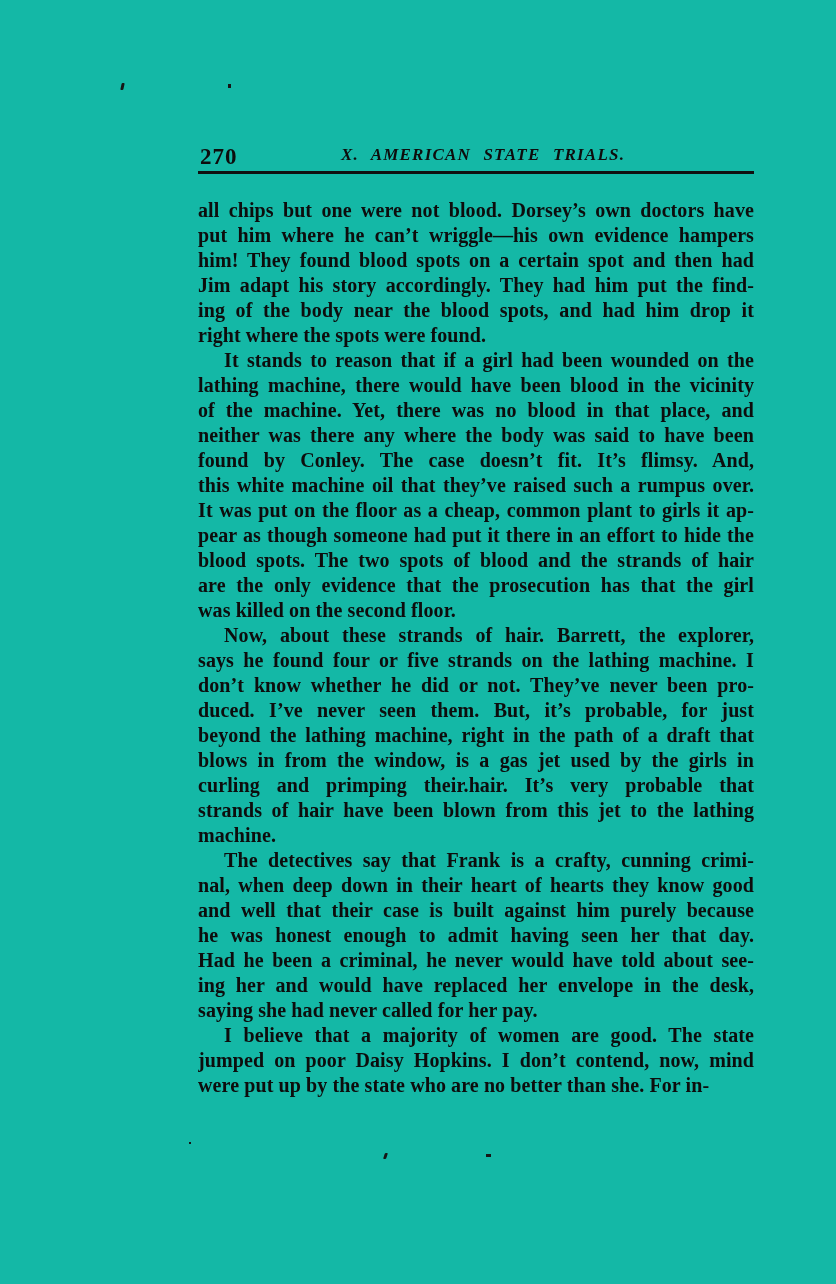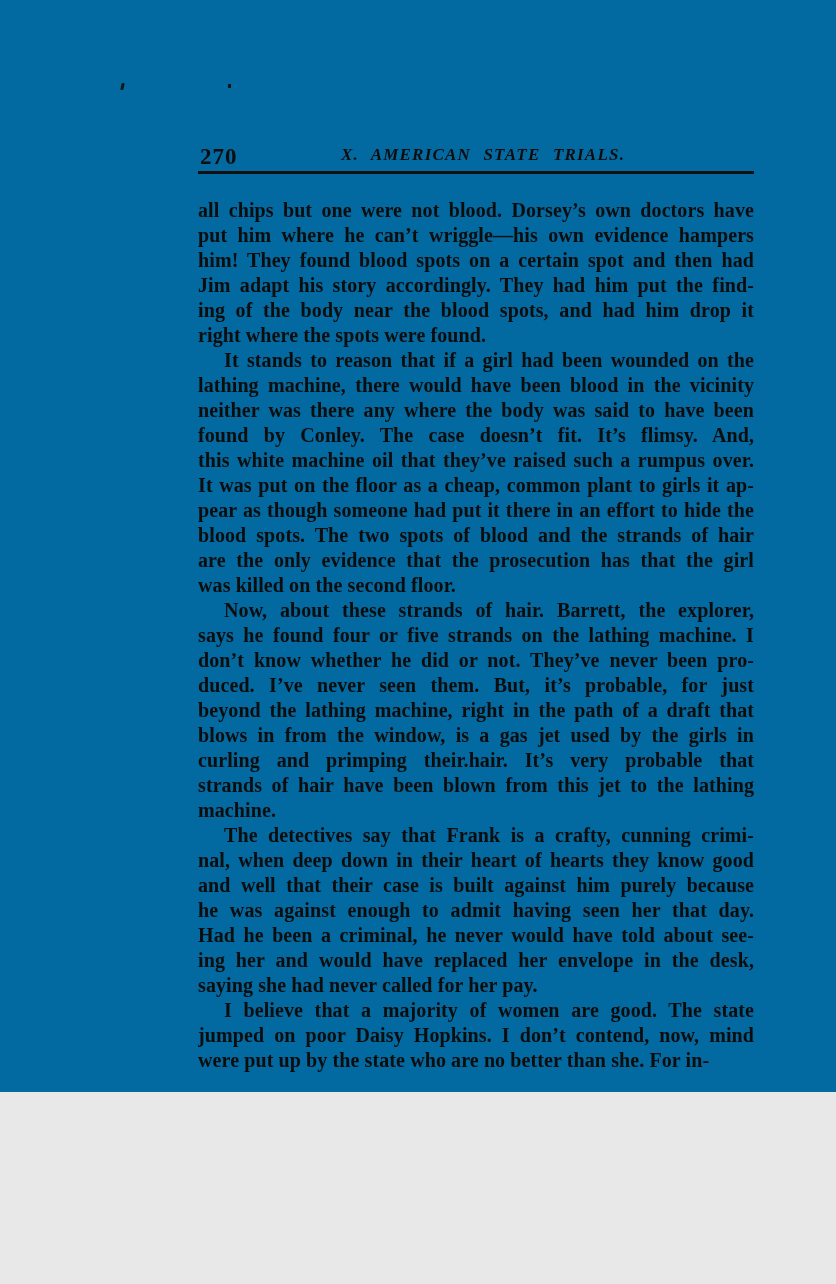--- a/index.html
+++ b/index.html
@@ -3,22 +3,22 @@
 <meta charset="utf-8">
 <style>
   html, body {
     margin: 0;
     padding: 0;
     background: #e8e8e8;
   }
   .page {
     position: relative;
     width: 836px;
-    height: 1092px;
-    background: #0369a1;
+    height: 1284px;
+    background: #14b8a6;
     overflow: hidden;
     font-family: "Liberation Serif", "DejaVu Serif", serif;
     color: #0d0d0d;
   }
   .header {
     position: absolute;
     left: 198px;
     top: 144px;
     width: 556px;
     height: 26px;
@@ -106,20 +106,21 @@
         <div class="line">all chips but one were not blood. Dorsey’s own doctors have</div>
         <div class="line">put him where he can’t wriggle—his own evidence hampers</div>
         <div class="line">him! They found blood spots on a certain spot and then had</div>
         <div class="line">Jim adapt his story accordingly. They had him put the find-</div>
         <div class="line">ing of the body near the blood spots, and had him drop it</div>
         <div class="line last">right where the spots were found.</div>
       </div>
       <div class="para indent">
         <div class="line">It stands to reason that if a girl had been wounded on the</div>
         <div class="line">lathing machine, there would have been blood in the vicinity</div>
+        <div class="line">of the machine. Yet, there was no blood in that place, and</div>
         <div class="line">neither was there any where the body was said to have been</div>
         <div class="line">found by Conley. The case doesn’t fit. It’s flimsy. And,</div>
         <div class="line">this white machine oil that they’ve raised such a rumpus over.</div>
         <div class="line">It was put on the floor as a cheap, common plant to girls it ap-</div>
         <div class="line">pear as though someone had put it there in an effort to hide the</div>
         <div class="line">blood spots. The two spots of blood and the strands of hair</div>
         <div class="line">are the only evidence that the prosecution has that the girl</div>
         <div class="line last">was killed on the second floor.</div>
       </div>
       <div class="para indent">
@@ -130,21 +131,21 @@
         <div class="line">beyond the lathing machine, right in the path of a draft that</div>
         <div class="line">blows in from the window, is a gas jet used by the girls in</div>
         <div class="line">curling and primping their.hair. It’s very probable that</div>
         <div class="line">strands of hair have been blown from this jet to the lathing</div>
         <div class="line last">machine.</div>
       </div>
       <div class="para indent">
         <div class="line">The detectives say that Frank is a crafty, cunning crimi-</div>
         <div class="line">nal, when deep down in their heart of hearts they know good</div>
         <div class="line">and well that their case is built against him purely because</div>
-        <div class="line">he was against enough to admit having seen her that day.</div>
+        <div class="line">he was honest enough to admit having seen her that day.</div>
         <div class="line">Had he been a criminal, he never would have told about see-</div>
         <div class="line">ing her and would have replaced her envelope in the desk,</div>
         <div class="line last">saying she had never called for her pay.</div>
       </div>
       <div class="para indent">
         <div class="line">I believe that a majority of women are good. The state</div>
         <div class="line">jumped on poor Daisy Hopkins. I don’t contend, now, mind</div>
         <div class="line last">were put up by the state who are no better than she. For in-</div>
       </div>
     </div>

